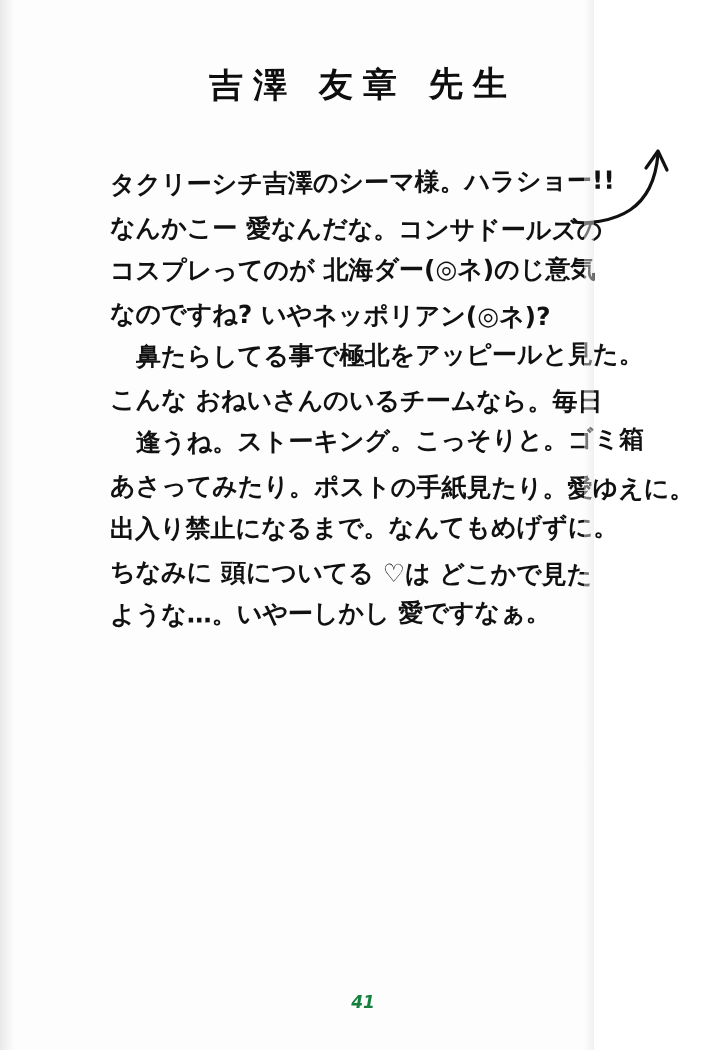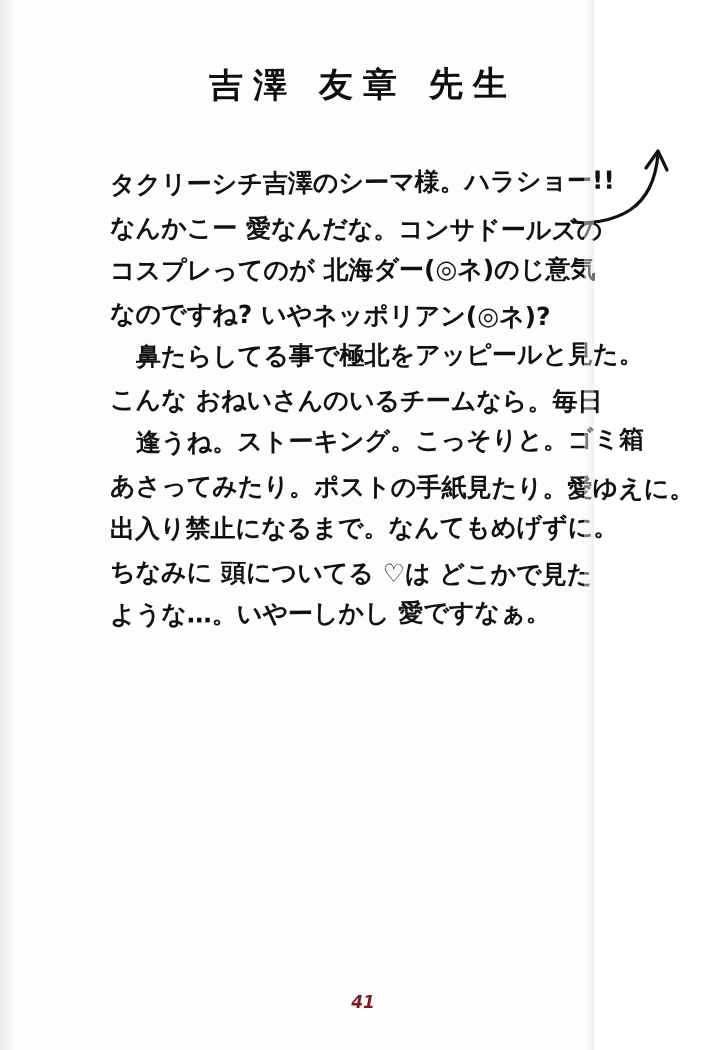--- a/index.html
+++ b/index.html
@@ -103,21 +103,21 @@
 
   #page-number {
     position: absolute;
     left: 0;
     bottom: 38px;
     width: 726px;
     text-align: center;
     font-size: 17px;
     font-style: italic;
     font-weight: 700;
-    color: #7f1d1d;
+    color: #15803d;
   }
 </style>
 </head>
 <body>
 
 <div id="page">
 
   <div id="title">吉澤 友章 先生</div>
 
   <svg id="arrow" viewBox="0 0 110 78" fill="none">

